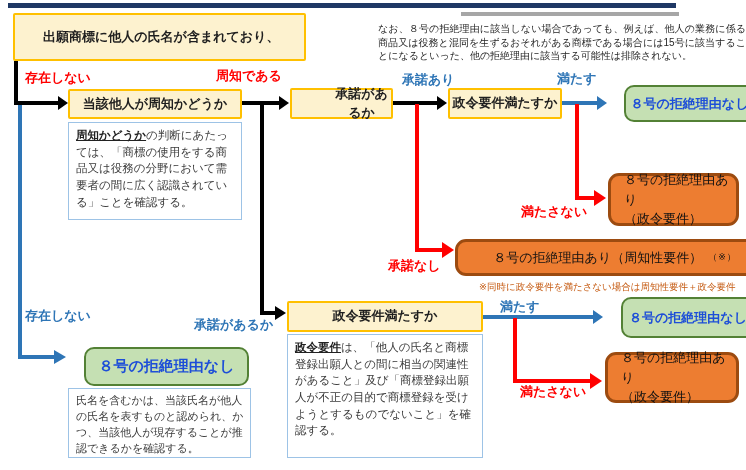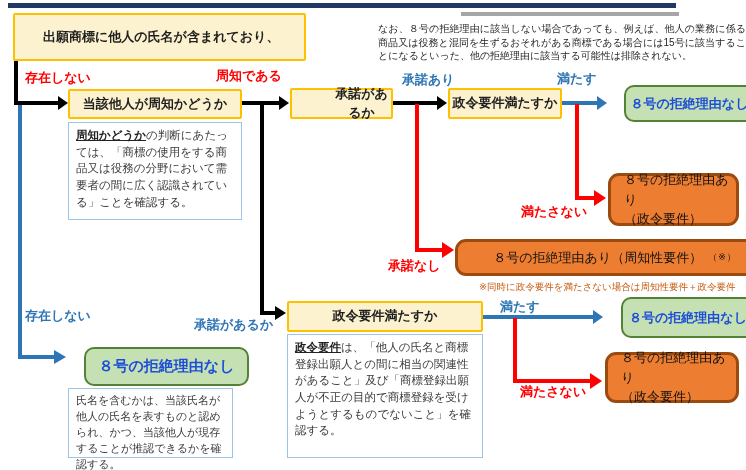--- a/index.html
+++ b/index.html
@@ -189,15 +189,15 @@
 
   <div class="abs rbox-green" style="left:605px; top:297px; width:134px; height:41px;">８号の拒絶理由なし</div>
   <div class="abs rbox-orange twoline" style="left:605px; top:352px; width:134px; height:51px;">
     <div>
       <div>８号の拒絶理由あり</div>
       <div>（政令要件）</div>
     </div>
   </div>
 
   <div class="abs rbox-green big" style="left:68px; top:347px; width:165px; height:39px;">８号の拒絶理由なし</div>
-  <div class="abs note small" style="left:68px; top:388px; width:165px; height:70px;">氏名を含むかは、当該氏名が他人の氏名を表すものと認められ、かつ、当該他人が現存することが推認できるかを確認する。</div>
+  <div class="abs note small" style="left:68px; top:388px; width:183px; height:70px;">氏名を含むかは、当該氏名が他人の氏名を表すものと認められ、かつ、当該他人が現存することが推認できるかを確認する。</div>
 
 </div>
 
 </body></html>

